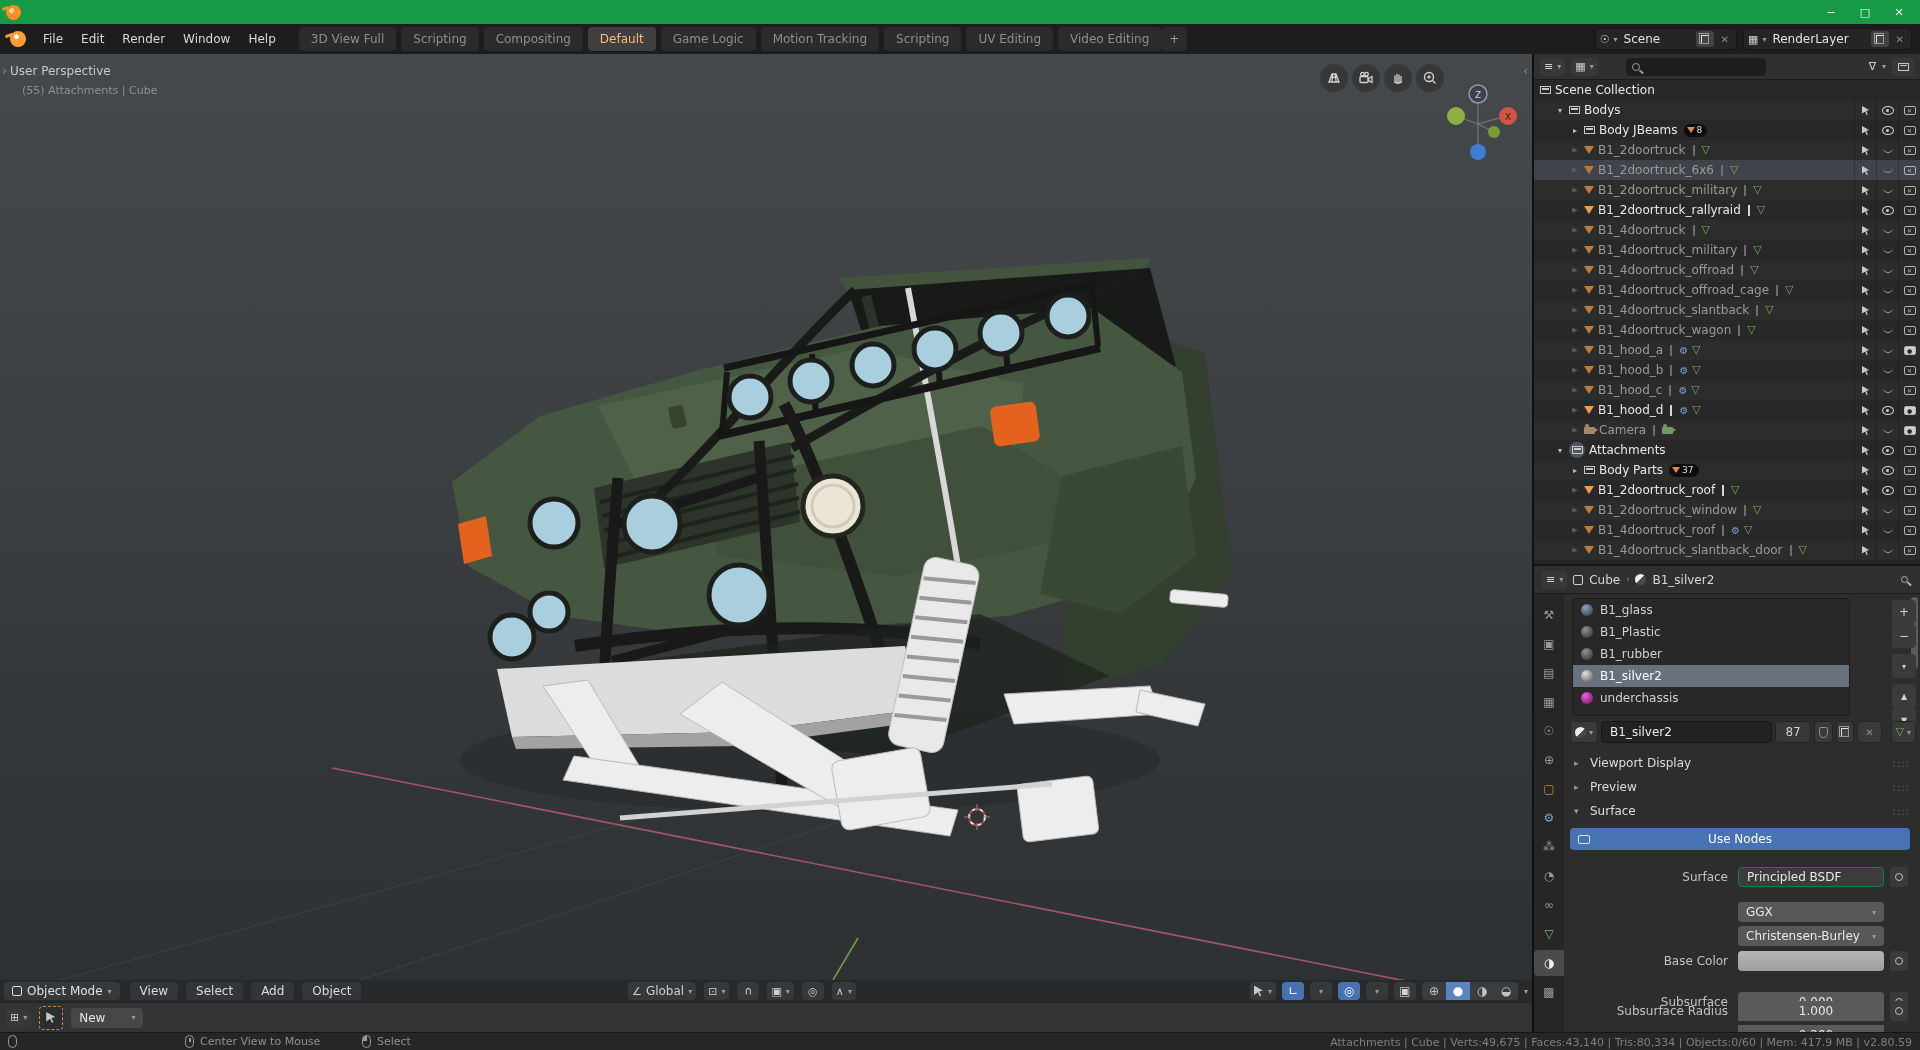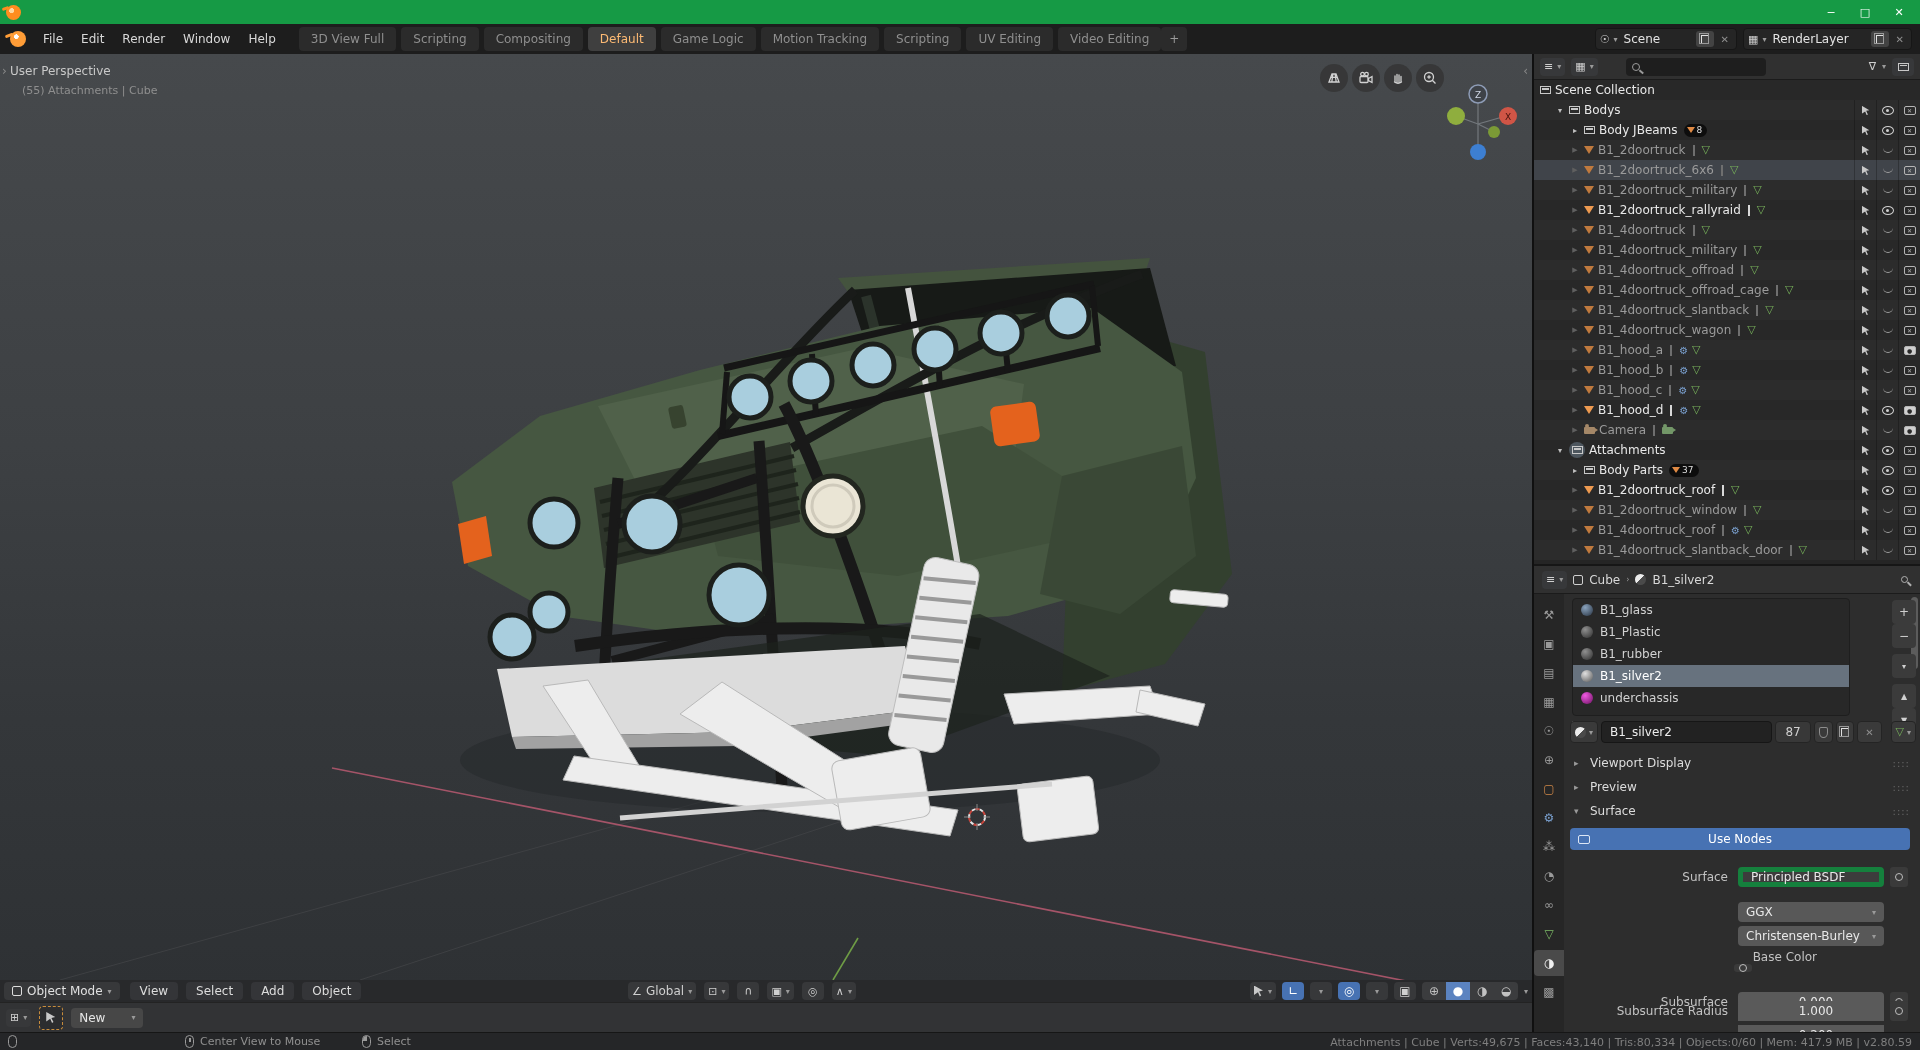--- a/index.html
+++ b/index.html
@@ -151,21 +151,21 @@
   .panel-h { position:absolute; left:0; right:0; height:22px; display:flex; align-items:center; gap:8px; padding:0 10px; color:#dcdcdc; }
   .panel-h .arr { color:#9a9a9a; font-size:9px; width:8px; }
   .panel-h .grip { margin-left:auto; color:#666666; font-size:10px; letter-spacing:1px; }
 
   #use-nodes { position:absolute; left:6px; right:10px; top:234px; height:22px; background:#4772b3; border-radius:4px; display:flex; align-items:center; justify-content:center; color:#ffffff; }
   #use-nodes .nico { position:absolute; left:8px; width:12px; height:9px; border:1.4px solid #dce6f5; border-radius:2px; }
 
   .prow { position:absolute; left:0; right:4px; height:22px; display:flex; align-items:center; }
   .plab { width:174px; text-align:right; padding-right:10px; color:#c3c3c3; white-space:nowrap; }
   .pfield { width:146px; height:20px; border-radius:4px; display:flex; align-items:center; padding:0 8px; color:#e8e8e8; }
-  .f-dark { background:#3c3c3c; border:5px solid #15803d;text-align:right; }
+  .f-dark { background:#3c3c3c; border:1px solid #15803d;text-align:right; }
   .f-dd { background:#585858; justify-content:space-between; }
   .f-slider { background:#5a5a5a; justify-content:center;padding-left:18px; }
   .f-swatch { background:linear-gradient(#b5b5b5,#9e9e9e); }
   .pdot { width:18px; height:20px; margin-left:6px; background:#3a3a3a; border-radius:3px; display:flex; align-items:center; justify-content:center; }
   .pdot::after { content:''; width:6px; height:6px; border:1.3px solid #bdbdbd; border-radius:50%; }
 
   
   #statusbar { position:absolute; left:0; right:0; bottom:0; height:18px; background:#252628; border-top:1px solid #161616; color: #909090; font-size:11px; }
   .m-ico { width:9px; height:13px; border:1.4px solid #9a9a9a; border-radius:5px; position:relative; display:inline-block; vertical-align:middle; }
   .m-ico.mid::after { content:''; position:absolute; left:2.5px; top:2px; width:2px; height:4px; background:#9a9a9a; }
@@ -1118,21 +1118,21 @@
               <span class="dd">▾</span>
             </span>
         </div>
         <div class="prow" style="top:331px;">
           <span class="plab"></span>
           <span class="pfield f-dd">
               <span>Christensen-Burley</span>
               <span class="dd">▾</span>
             </span>
         </div>
-        <div class="prow" style="top:356px;flex-direction:column;">
+        <div class="prow" style="top:356px;">
           <span class="plab">Base Color</span>
           <span class="pfield f-swatch"></span>
           <span class="pdot"></span>
         </div>
         <div class="prow" style="top:397px;">
           <span class="plab">Subsurface</span>
           <span class="pfield f-slider">0.000</span>
           <span class="pdot"></span>
         </div>
         <div class="prow" style="top:406px;">

